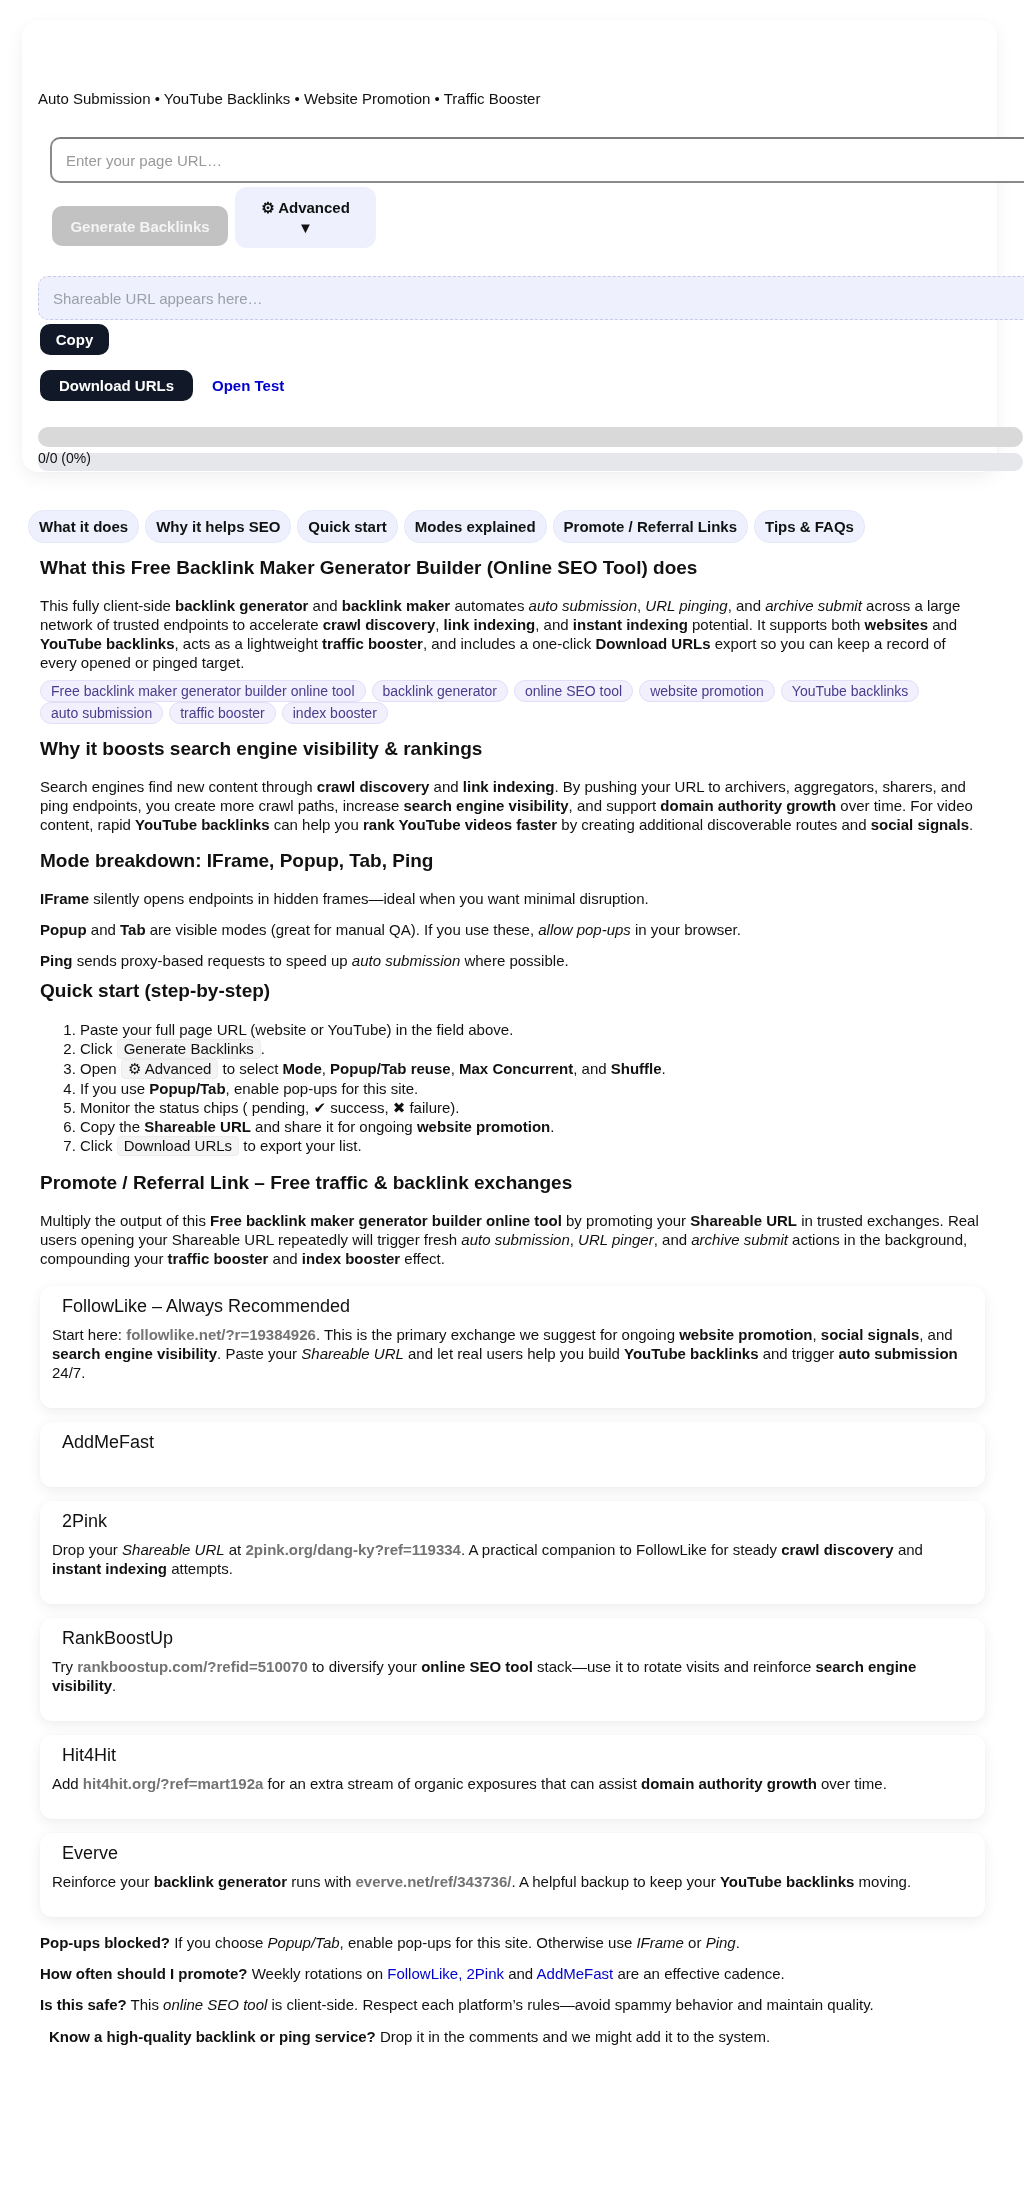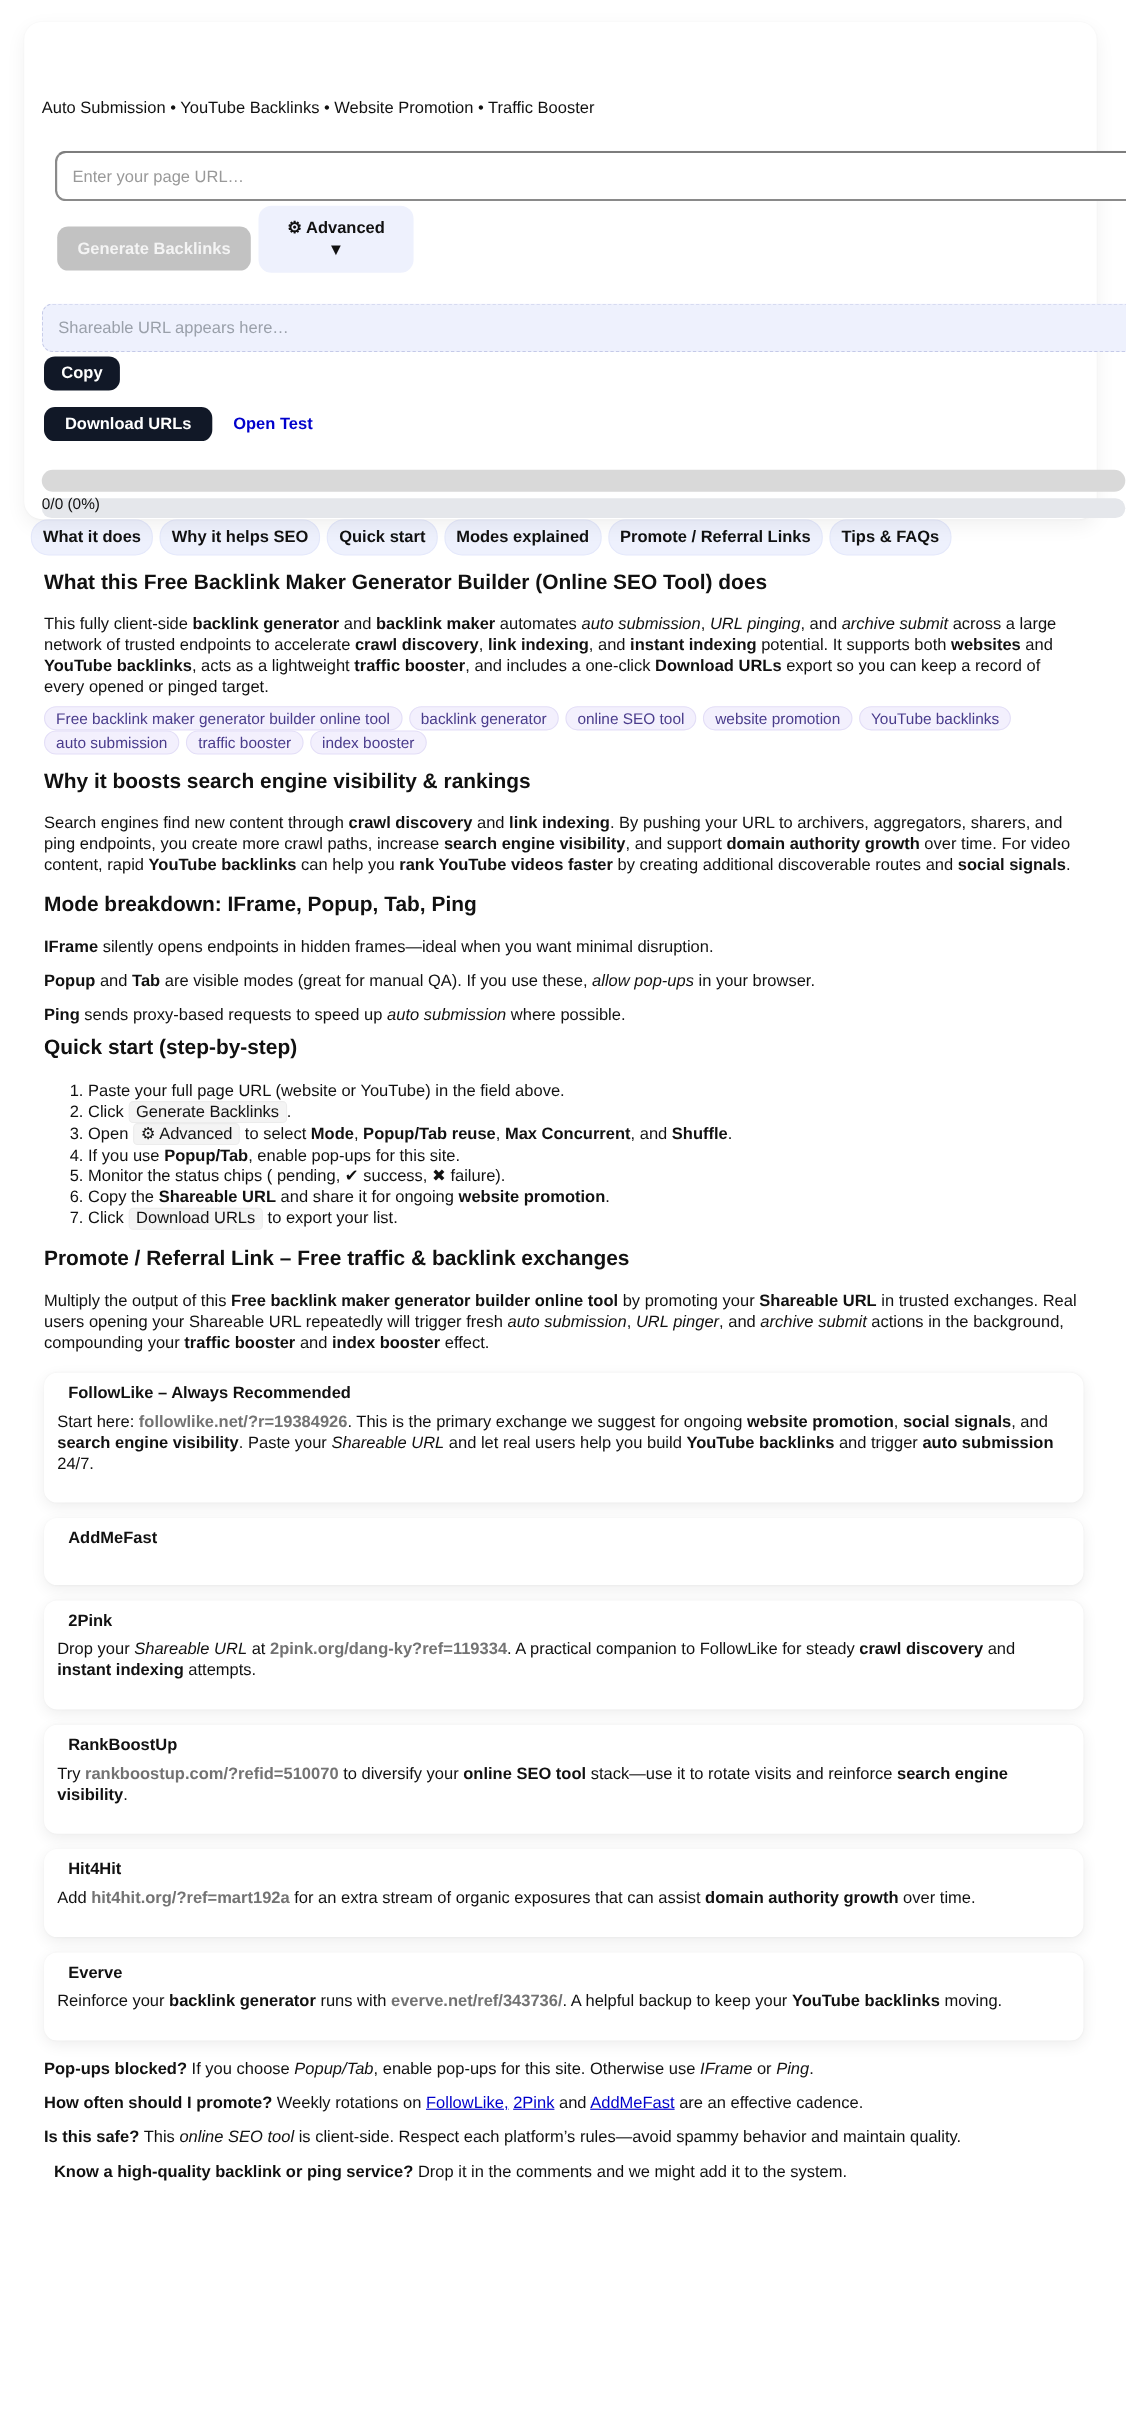--- a/index.html
+++ b/index.html
@@ -59,21 +59,21 @@
     position: absolute; left: 16px; top: 407px; width: 985px; height: 20px;
     background: #d9d9d9; border-radius: 10px; overflow: hidden;
   }
   .progress-fill { height: 100%; background: #4b6bfb; width: 0; }
   .status-track {
     position: absolute; left: 16px; top: 433px; width: 985px; height: 18px;
     background: #e5e7eb; border-radius: 10px;
   }
   .status-text { position: absolute; left: 16px; top: 430px; font-size: 14px; color: #111; }
 
-  .content { padding: 0 40px; }
+  .content { padding: 0 40px; margin-top: 38px; }
   .nav-pills { display: flex; gap: 6px; margin-left: -12px; }
   .pill {
     background: #eef1fd; border-radius: 16px; padding: 7px 10px; font-weight: bold; font-size: 15px; color: #111;
     border: 1px solid #e4e8fb; cursor: pointer; white-space: nowrap;
   }
   h2 { font-size: 19px; font-weight: bold; margin: 14px 0 0 0; color: #111; }
   p { margin: 0; line-height: 19px; font-size: 15px; }
   .sec-p { margin-top: 17px; }
   .tags { display: flex; flex-wrap: wrap; width: 913px; margin-top: 8px; column-gap: 6px; row-gap: 0; margin-left: 0; }
   .tag {
@@ -83,23 +83,23 @@
   .mode-p { margin-top: 12px; }
   ol { margin: 18px 0 0 0; padding-left: 40px; font-size: 15px; line-height: 19px; }
   .kbd {
     display: inline-block; background: #f4f4f4; border: 1px solid #ececec; border-radius: 4px; padding: 0 6px; line-height: 18px;
   }
   .ref-card {
     margin-top: 14px; width: 945px; background: #fff; border-radius: 12px;
     box-shadow: 0 4px 14px rgba(0,0,0,0.07), 0 0 2px rgba(0,0,0,0.03);
     padding: 10px 12px 26px 12px;
   }
-  .ref-card h3 { margin: 0 0 8px 10px; font-size: 15px; font-weight: bold; }
+  .ref-card h3 { margin: 0 0 8px 10px; font-size: 18px; font-weight: normal; }
   a.ref { color: #737373; font-weight: bold; text-decoration: none; }
-  a.faq { color: #0000cc; text-decoration: underline; }
+  a.faq { color: #0000cc; }
   .tips h2 { margin-top: 72px; }
   .tip { margin-top: 12px; }
   .tip.last { margin-left: 9px; margin-top: 13px; }
 </style>
 </head>
 <body>
 
 <div class="tool-card">
   <div class="tagline">Auto Submission • YouTube Backlinks • Website Promotion • Traffic Booster</div>
   <input class="url-input" type="text" placeholder="Enter your page URL…" style="">

